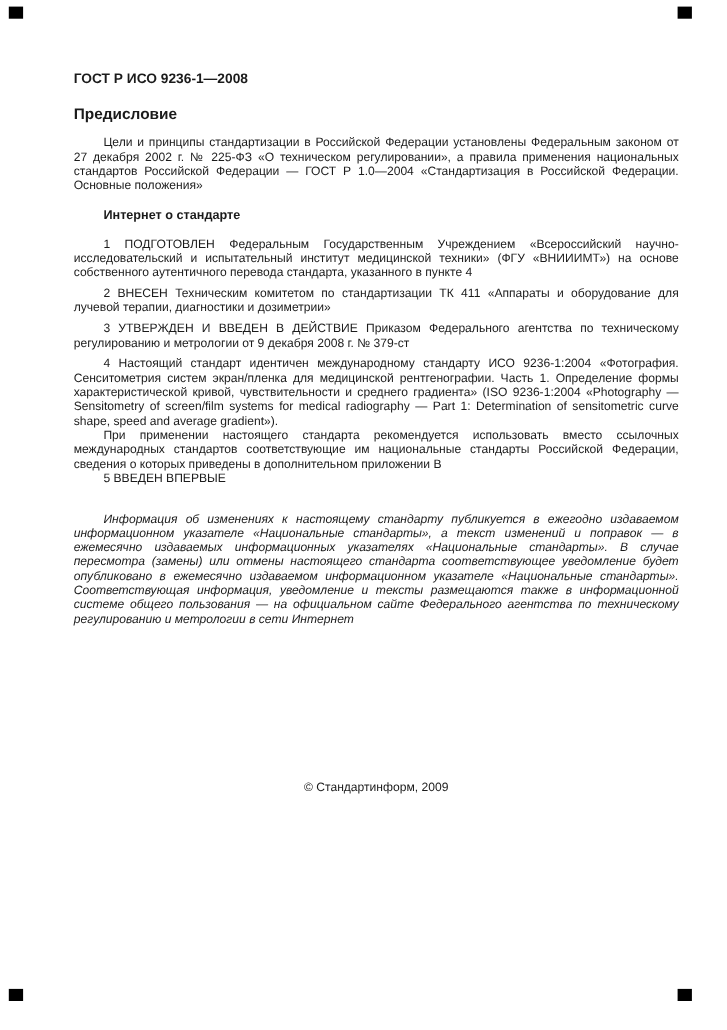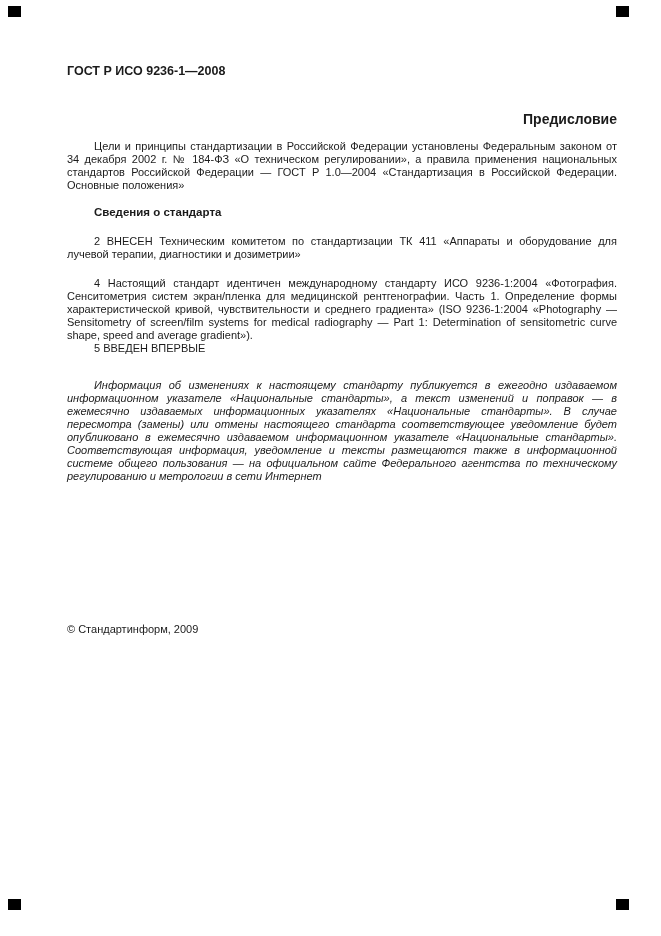--- a/index.html
+++ b/index.html
@@ -26,48 +26,48 @@
   .cm-tr { left: 616px; top: 6px; }
   .cm-bl { left: 8px;   top: 899px; }
   .cm-br { left: 616px; top: 899px; }
 
   .doc-code {
     font-weight: bold;
     font-size: 12.5px;
     line-height: 13px;
   }
   .title {
-    margin-top: 33px;
-    text-align: right;
+    margin-top: 17px;
+    text-align: left;
     font-weight: bold;
     font-size: 14px;
     line-height: 16px;
   }
   p {
     margin: 0;
     text-align: justify;
     text-indent: 27px;
   }
   .intro { margin-top: 13px; }
   .subheading {
     margin: 14px 0 0 27px;
     font-weight: bold;
     font-size: 11.5px;
     line-height: 13px;
   }
   .mt13 { margin-top: 13px; }
-  .mt14 { margin-top: 16px; }
+  .mt14 { margin-top: 6px; }
   .item5 { margin-top: 0; }
   .amendments {
     margin-top: 24px;
     font-style: italic;
   }
   .copyright {
     margin-top: 140px;
-    text-align: left;
+    text-align: center;
     line-height: 13px;
   }
   .restriction { margin-top: 16px; }
   .page-number {
     margin-top: 8px;
     line-height: 13px;
   }
 </style>
 </head>
 <body>
@@ -76,31 +76,34 @@
 
   <div class="corner-mark cm-tl"></div>
   <div class="corner-mark cm-tr"></div>
   <div class="corner-mark cm-bl"></div>
   <div class="corner-mark cm-br"></div>
 
   <div class="doc-code">ГОСТ Р ИСО 9236-1—2008</div>
 
   <div class="title">Предисловие</div>
 
-  <p class="intro">Цели и принципы стандартизации в Российской Федерации установлены Федеральным законом от 34 декабря 2002 г. № 184-ФЗ «О техническом регулировании», а правила применения национальных стандартов Российской Федерации — ГОСТ Р 1.0—2004 «Стандартизация в Российской Федерации. Основные положения»</p>
+  <p class="intro">Цели и принципы стандартизации в Российской Федерации установлены Федеральным законом от 27 декабря 2002 г. № 225-ФЗ «О техническом регулировании», а правила применения национальных стандартов Российской Федерации — ГОСТ Р 1.0—2004 «Стандартизация в Российской Федерации. Основные положения»</p>
 
-  <div class="subheading">Сведения о стандарта</div>
+  <div class="subheading">Интернет о стандарте</div>
 
+  <p class="mt13">1 ПОДГОТОВЛЕН Федеральным Государственным Учреждением «Всероссийский научно-исследовательский и испытательный институт медицинской техники» (ФГУ «ВНИИИМТ») на основе собственного аутентичного перевода стандарта, указанного в пункте 4</p>
 
   <p class="mt14">2 ВНЕСЕН Техническим комитетом по стандартизации ТК 411 «Аппараты и оборудование для лучевой терапии, диагностики и дозиметрии»</p>
 
+  <p class="mt14">3 УТВЕРЖДЕН И ВВЕДЕН В ДЕЙСТВИЕ Приказом Федерального агентства по техническому регулированию и метрологии от 9 декабря 2008 г. № 379-ст</p>
 
   <p class="mt14">4 Настоящий стандарт идентичен международному стандарту ИСО 9236-1:2004 «Фотография. Сенситометрия систем экран/пленка для медицинской рентгенографии. Часть 1. Определение формы характеристической кривой, чувствительности и среднего градиента» (ISO 9236-1:2004 «Photography — Sensitometry of screen/film systems for medical radiography — Part 1: Determination of sensitometric curve shape, speed and average gradient»).</p>
 
 
+  <p>При применении настоящего стандарта рекомендуется использовать вместо ссылочных международных стандартов соответствующие им национальные стандарты Российской Федерации, сведения о которых приведены в дополнительном приложении В</p>
 
   <p class="item5">5 ВВЕДЕН ВПЕРВЫЕ</p>
 
   <p class="amendments">Информация об изменениях к настоящему стандарту публикуется в ежегодно издаваемом информационном указателе «Национальные стандарты», а текст изменений и поправок — в ежемесячно издаваемых информационных указателях «Национальные стандарты». В случае пересмотра (замены) или отмены настоящего стандарта соответствующее уведомление будет опубликовано в ежемесячно издаваемом информационном указателе «Национальные стандарты». Соответствующая информация, уведомление и тексты размещаются также в информационной системе общего пользования — на официальном сайте Федерального агентства по техническому регулированию и метрологии в сети Интернет</p>
 
   <div class="copyright">© Стандартинформ, 2009</div>
 
 
 
 </div>

